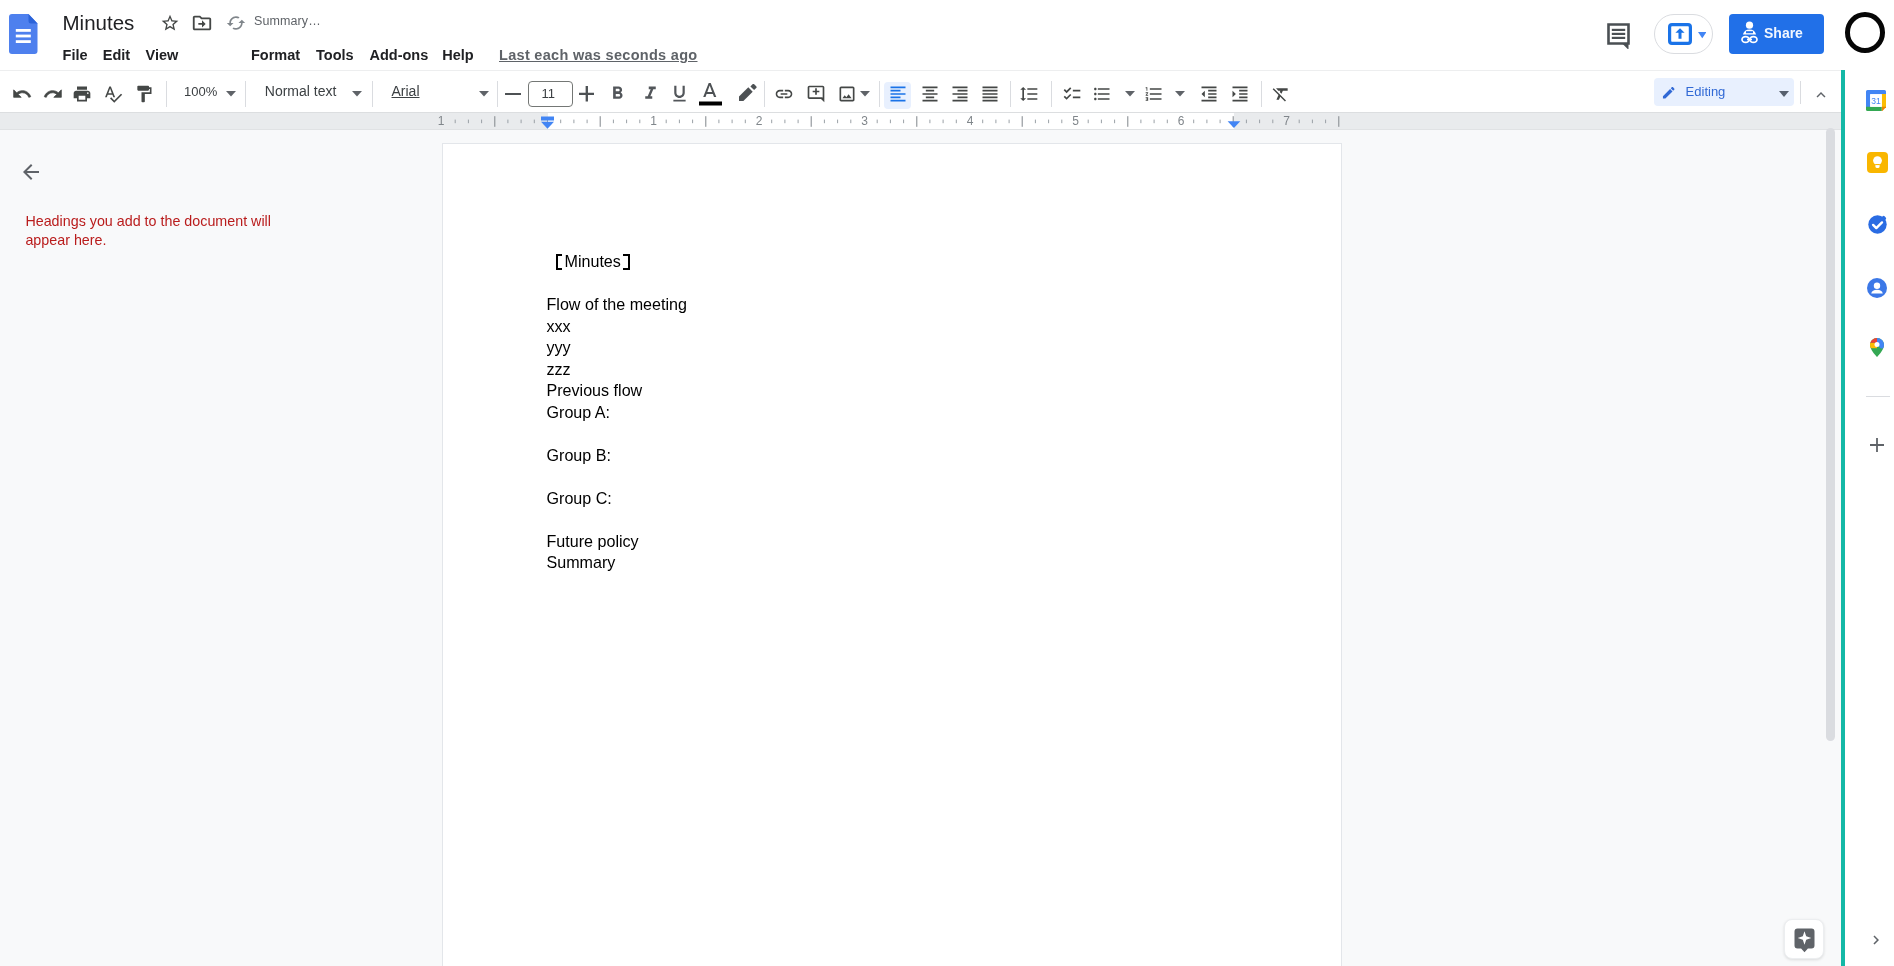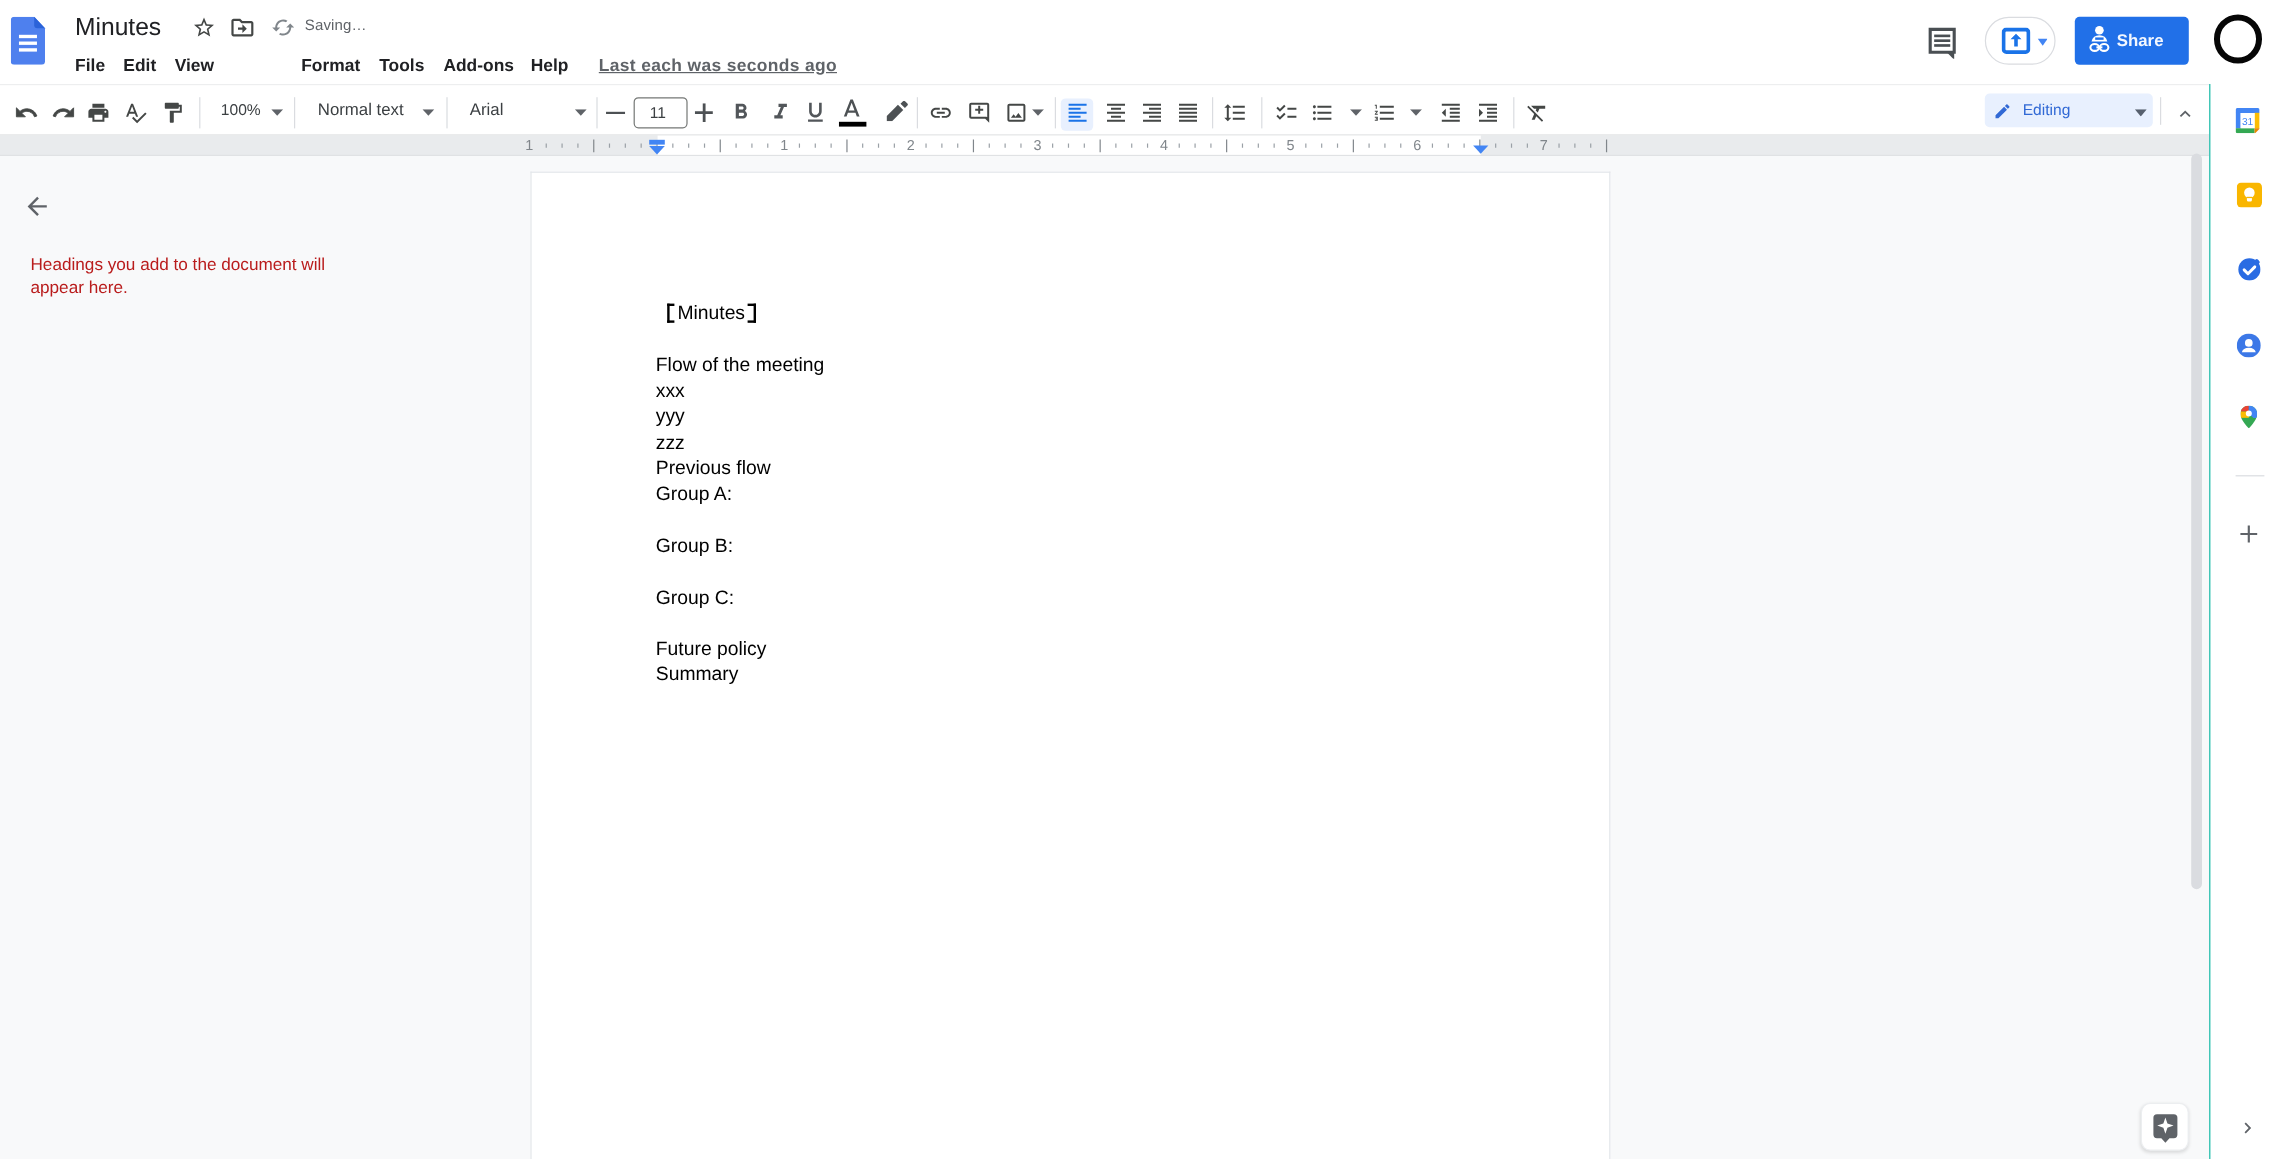--- a/index.html
+++ b/index.html
@@ -37,21 +37,21 @@
   </svg>
 
   <svg style="left:190.5px;top:12px" width="22" height="22" viewBox="0 0 24 24" fill="#444746">
     <path d="M20 6h-8l-2-2H4c-1.1 0-2 .9-2 2v12c0 1.1.9 2 2 2h16c1.1 0 2-.9 2-2V8c0-1.1-.9-2-2-2zm0 12H4V6h5.17l2 2H20v10z"></path>
     <path d="M12 17l4-4-4-4v3H8v2h4v3z"></path>
   </svg>
 
   <svg style="left:225.5px;top:12.5px" width="20" height="20" viewBox="0 0 24 24" fill="#80868b">
     <path d="M19 8l-4 4h3c0 3.31-2.69 6-6 6-1.01 0-1.97-.25-2.8-.7l-1.46 1.46C8.97 19.54 10.43 20 12 20c4.42 0 8-3.58 8-8h3l-4-4zM6 12c0-3.31 2.69-6 6-6 1.01 0 1.97.25 2.8.7l1.46-1.46C15.03 4.46 13.57 4 12 4c-4.42 0-8 3.58-8 8H1l4 4 4-4H6z"></path>
   </svg>
-  <div class="a" style="left:254px;top:12px;font-size:12.5px;line-height:18px;color:#5f6368;letter-spacing:0.1px;">Saving…</div>
+  <div class="a" style="left:254px;top:12px;font-size:12.5px;line-height:18px;color:#5f6368;letter-spacing:0.1px;">Summary…</div>
 
   <div class="a" style="top:43.8px;left:0;width:800px;height:22px;font-size:14.5px;line-height:22px;color:#202124;font-weight:bold;">
     <span class="a" style="left:62.6px;">File</span>
     <span class="a" style="left:102.8px;">Edit</span>
     <span class="a" style="left:145.6px;">View</span>
     <span class="a" style="left:194px;margin-top:23px;">Insert</span>
     <span class="a" style="left:251px;">Format</span>
     <span class="a" style="left:316px;">Tools</span>
     <span class="a" style="left:369.5px;">Add-ons</span>
     <span class="a" style="left:442.3px;">Help</span>
@@ -126,21 +126,21 @@
   <div class="a lbl" style="left:184px;top:10.5px;">100%</div>
   <svg class="crt" style="left:226px">
       <path d="M0 0 h10 l-5 5.5 z"></path>
     </svg>
 
   <div class="a lbl" style="left:264.8px;top:9.5px;font-size:14px;">Normal text</div>
   <svg class="crt" style="left:351.5px">
       <path d="M0 0 h10 l-5 5.5 z"></path>
     </svg>
 
-  <div class="a lbl" style="left:391.5px;top:9.5px;font-size:14px;">Arial</div>
+  <div class="a lbl" style="left:391.5px;top:9.5px;font-size:14px;text-decoration:underline;">Arial</div>
   <svg class="crt" style="left:478.5px">
       <path d="M0 0 h10 l-5 5.5 z"></path>
     </svg>
 
   <svg class="tbi" style="left:505px;top:21.8px" width="16" height="2.4" viewBox="0 0 16 2.4">
       <rect width="16" height="2.4" fill="#4d5154"></rect>
     </svg>
 
   <div class="a" style="left:527.7px;top:10px;width:45.4px;height:26px;border:1px solid #747775;border-radius:4px;"></div>
   <div class="a lbl" style="left:525.5px;top:13px;width:45.4px;text-align:center;">11</div>
@@ -301,21 +301,21 @@
 
   <div class="a" style="left:1826px;top:-2px;width:9px;height:613px;background:#dadce0;border-radius:5px;"></div>
 
   <div class="a" style="left:1784px;top:789px;width:40px;height:40px;background:#fff;border:1px solid #eceef0;border-radius:8px;box-shadow:0 1px 3px rgba(0,0,0,0.12);"></div>
   <svg style="left:1794px;top:798px" width="21" height="25" viewBox="0 0 21 25">
     <path d="M17.5 0.5 h-14 a3 3 0 0 0 -3 3 v14 a3 3 0 0 0 3 3 h3.6 l3.4 3.8 3.4 -3.8 h3.6 a3 3 0 0 0 3 -3 v-14 a3 3 0 0 0 -3 -3 z" fill="#5f6368"></path>
     <path d="M10.5 3.2 l1.7 5.1 5.1 1.7 -5.1 1.7 -1.7 5.1 -1.7 -5.1 -5.1 -1.7 5.1 -1.7 z" fill="#fff"></path>
   </svg>
 </div>
 
-<div class="a" id="sidebar" style="left:1841px;top:70px;width:53px;height:896px;background:#fff;border-left:1px solid #14b8a6;">
+<div class="a" id="sidebar" style="left:1841px;top:70px;width:53px;height:896px;background:#fff;border-left:4px solid #14b8a6;">
 
   <svg style="left:21.3px;top:20.4px" width="20" height="21" viewBox="0 0 20 21">
     <rect x="0" y="0" width="20" height="21" rx="1.5" fill="#fff"></rect>
     <path d="M1.5 0 h17 a1.5 1.5 0 0 1 1.5 1.5 v2.7 H0 V1.5 a1.5 1.5 0 0 1 1.5 -1.5 z" fill="#4285f4"></path>
     <rect x="0" y="4" width="4.2" height="13" fill="#4285f4"></rect>
     <rect x="15.8" y="4" width="4.2" height="13" fill="#fbbc04"></rect>
     <path d="M0 16.8 h15.8 v4.2 H1.5 a1.5 1.5 0 0 1 -1.5 -1.5 z" fill="#34a853"></path>
     <path d="M15.8 16.8 h4.2 v0.5 L16.3 21 h-0.5 z" fill="#ea8600"></path>
     <rect x="4.2" y="4.2" width="11.6" height="12.6" fill="#fff"></rect>
     <text x="10" y="14.2" font-size="8.5" fill="#4285f4" text-anchor="middle" font-family="Liberation Sans, sans-serif">31</text>

